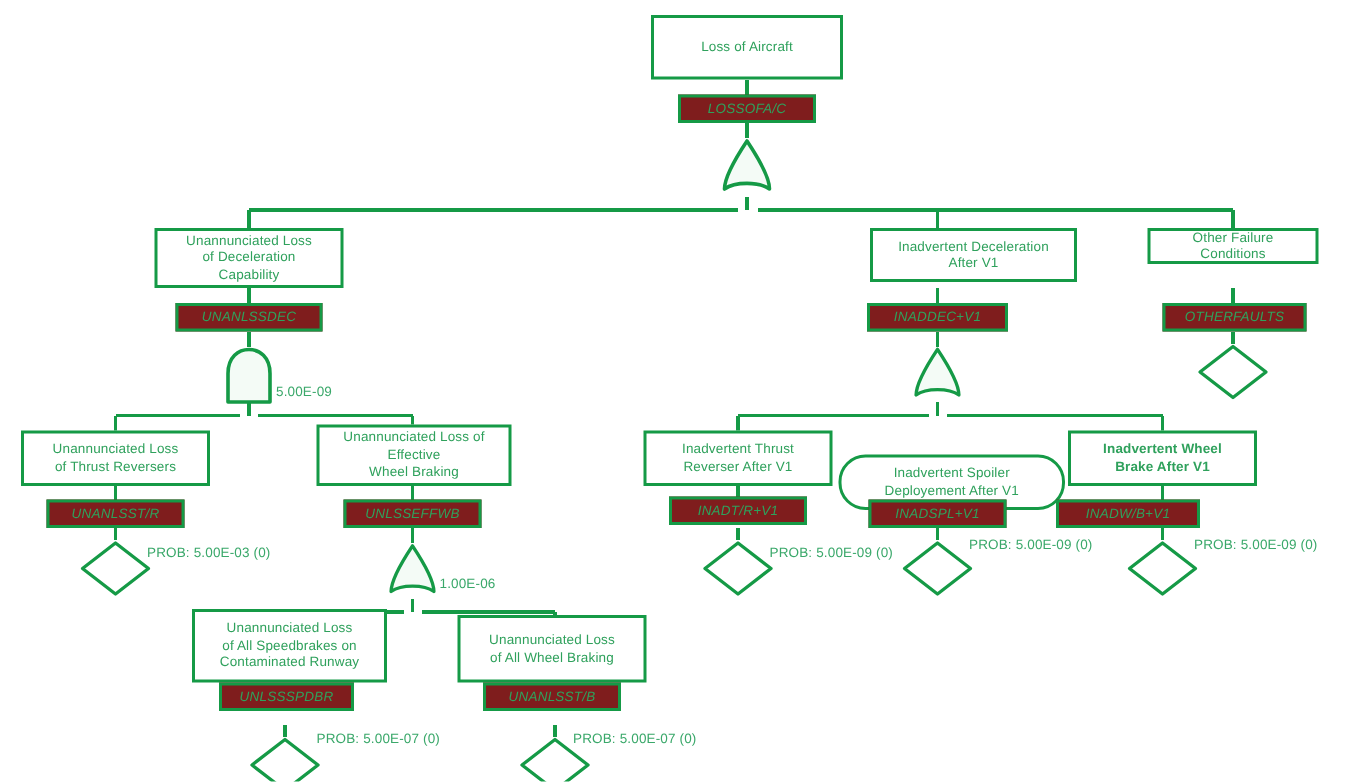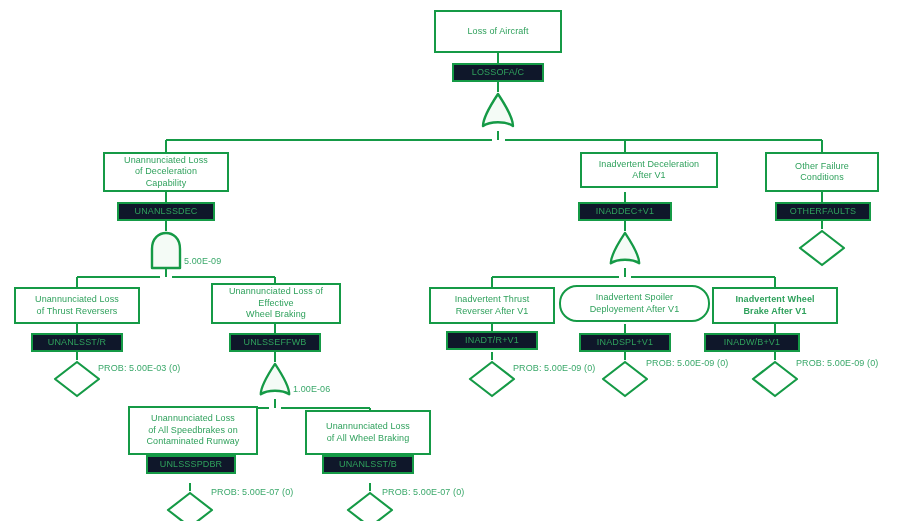--- a/index.html
+++ b/index.html
@@ -28,30 +28,31 @@
     align-items:center;
     justify-content:center;
     padding:2px 3px;
     letter-spacing:0.1px;
   }
   .node-text{display:block;width:100%;}
   .code{
     position:absolute;
     box-sizing:border-box;
     border:2.5px solid #159a46;
-    background:#0f172a;
+    background:#7f1d1d;
     color:#2fa15c;
     font-size:9px;
     line-height:13px;
     text-align:center;
     display:flex;
     align-items:center;
     justify-content:center;
     letter-spacing:0.15px;
     white-space:nowrap;
+    font-style:italic;
   }
   .prob{
     position:absolute;
     color:#3aa86a;
     font-size:9px;
     line-height:11px;
     white-space:nowrap;
     letter-spacing:0.1px;
   }
   .gateval{
@@ -161,21 +162,21 @@
 </div>
 <div class="code" style="left:578px;top:202px;width:94px;height:19px;">
   <span>INADDEC+V1</span>
 </div>
 <div class="gate" style="left:606px;top:231px;">
   <svg width="38" height="38" viewBox="0 0 40 40">
     <path d="M20,2 C28,14 35,26 35,34 C28,29 12,29 5,34 C5,26 12,14 20,2 Z" fill="#f4fbf6" stroke="#159a46" stroke-width="2.4" stroke-linejoin="round"></path>
   </svg>
 </div>
 
-<div class="node" style="left:765px;top:152px;width:114px;height:40px;">
+<div class="node" style="left:765px;top:152px;width:114px;height:24px;">
   <span class="node-text">Other Failure<br>Conditions</span>
 </div>
 <div class="code" style="left:775px;top:202px;width:96px;height:19px;">
   <span>OTHERFAULTS</span>
 </div>
 <div class="diamond" style="left:797px;top:229px;">
   <svg width="50" height="38" viewBox="0 0 50 38">
     <path d="M25,2 L47,19 L25,36 L3,19 Z" fill="#ffffff" stroke="#159a46" stroke-width="2.2" stroke-linejoin="round"></path>
   </svg>
 </div>
@@ -238,21 +239,21 @@
 <div class="code" style="left:446px;top:331px;width:92px;height:19px;">
   <span>INADT/R+V1</span>
 </div>
 <div class="diamond" style="left:467px;top:360px;">
   <svg width="50" height="38" viewBox="0 0 50 38">
     <path d="M25,2 L47,19 L25,36 L3,19 Z" fill="#ffffff" stroke="#159a46" stroke-width="2.2" stroke-linejoin="round"></path>
   </svg>
 </div>
 <div class="prob" style="left:513px;top:363px;">PROB: 5.00E-09 (0)</div>
 
-<div class="node" style="left:559px;top:285px;width:151px;height:37px;border-radius:18px;">
+<div class="node" style="left:559px;top:303px;width:151px;height:37px;border-radius:18px;">
   <span class="node-text">Inadvertent Spoiler<br>Deployement After V1</span>
 </div>
 <div class="code" style="left:579px;top:333px;width:92px;height:19px;">
   <span>INADSPL+V1</span>
 </div>
 <div class="diamond" style="left:600px;top:360px;">
   <svg width="50" height="38" viewBox="0 0 50 38">
     <path d="M25,2 L47,19 L25,36 L3,19 Z" fill="#ffffff" stroke="#159a46" stroke-width="2.2" stroke-linejoin="round"></path>
   </svg>
 </div>

